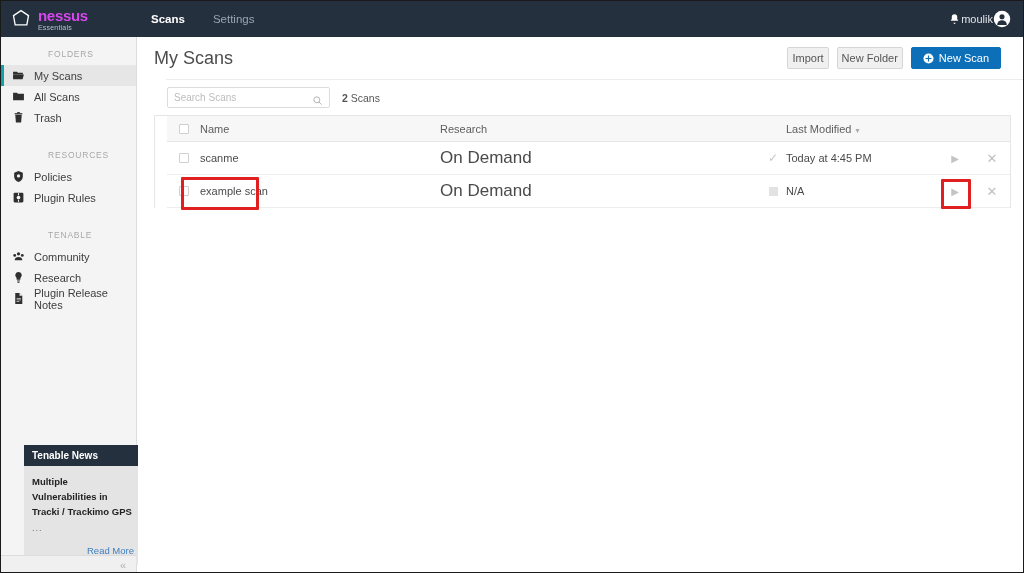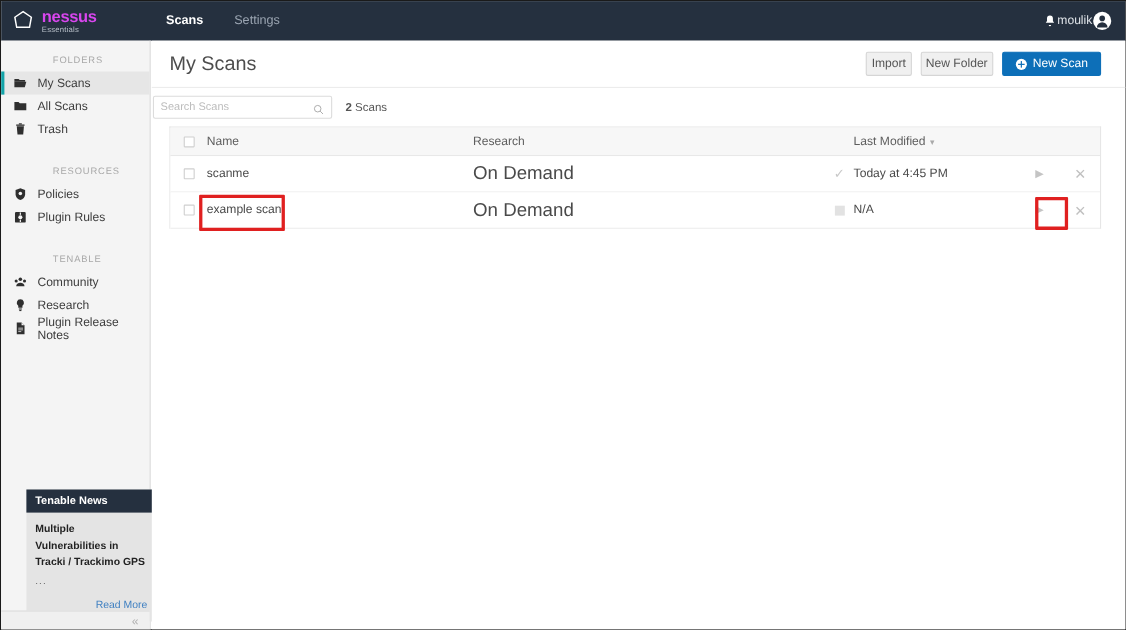--- a/index.html
+++ b/index.html
@@ -133,39 +133,40 @@
   .btn-primary {
     background: #0d6fb8; border-color: #0d6fb8; color: #fff;
     gap: 5px; padding: 0 11px;
   }
   .btn-primary .plus { width: 11px; height: 11px; }
 
   .toolbar {
     height: 36px; display: flex; align-items: center;
     padding-left: 1px; gap: 12px;
     border-top: 1px solid #ececec;
+    margin-left: 28px;
   }
   .search {
     width: 163px; height: 21px;
     border: 1px solid #dcdcdc; border-radius: 2px;
     display: flex; align-items: center; padding: 0 6px;
     background: #fff;
   }
   .search input {
     border: 0; outline: 0; flex: 1; font-size: 10px;
     color: #555; font-family: "Liberation Sans", sans-serif;
     background: transparent;
   }
   .search input::placeholder { color: #bdbdbd; }
   .search .mag { width: 11px; height: 11px; color: #999; }
   .count { font-size: 10.5px; color: #555; }
   .count b { font-weight: bold; }
 
   
-  .table { margin: 0 24px 0 16px; border: 1px solid #e6e6e6; border-bottom: none; }
+  .table { margin: 0 14px 0 16px; border: 1px solid #e6e6e6; border-bottom: none; padding-left: 12px; }
   .trow { display: flex; align-items: center; height: 33px; }
   .thead { background: #f7f7f7; border-bottom: 1px solid #e6e6e6; height: 26px; }
   .trow.tbody { border-bottom: 1px solid #ededed; background: #fff; }
   .c-check { width: 33px; display: flex; justify-content: center; }
   .cbox {
     width: 10px; height: 10px; border: 1px solid #cfcfcf;
     background: #fff; border-radius: 1px; cursor: pointer;
   }
   .c-name { flex: 1 1 auto; font-size: 11px; color: #4a4a4a; position: relative; }
   .c-sched { width: 320px; font-size: 17px; color: #4a4a4a; }

